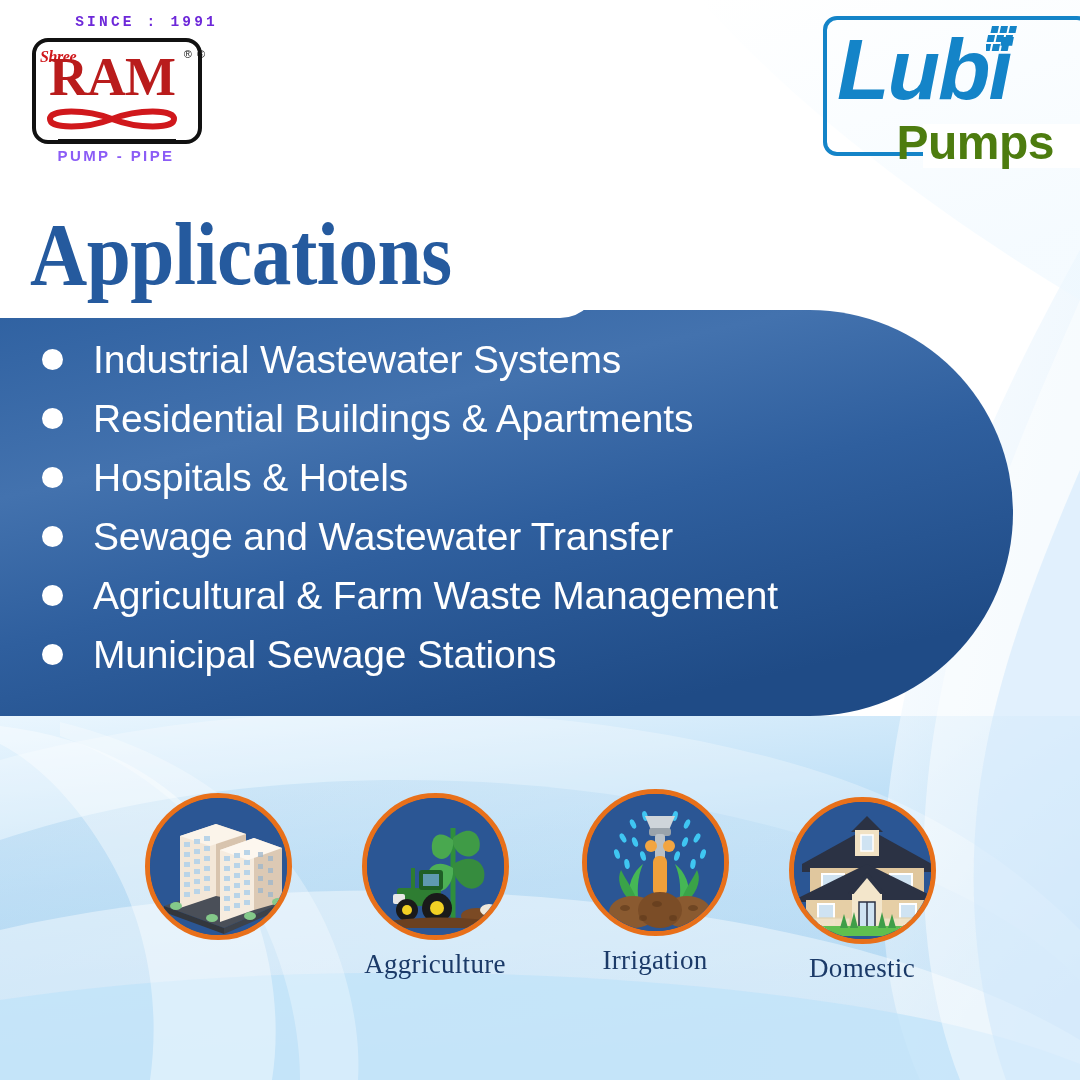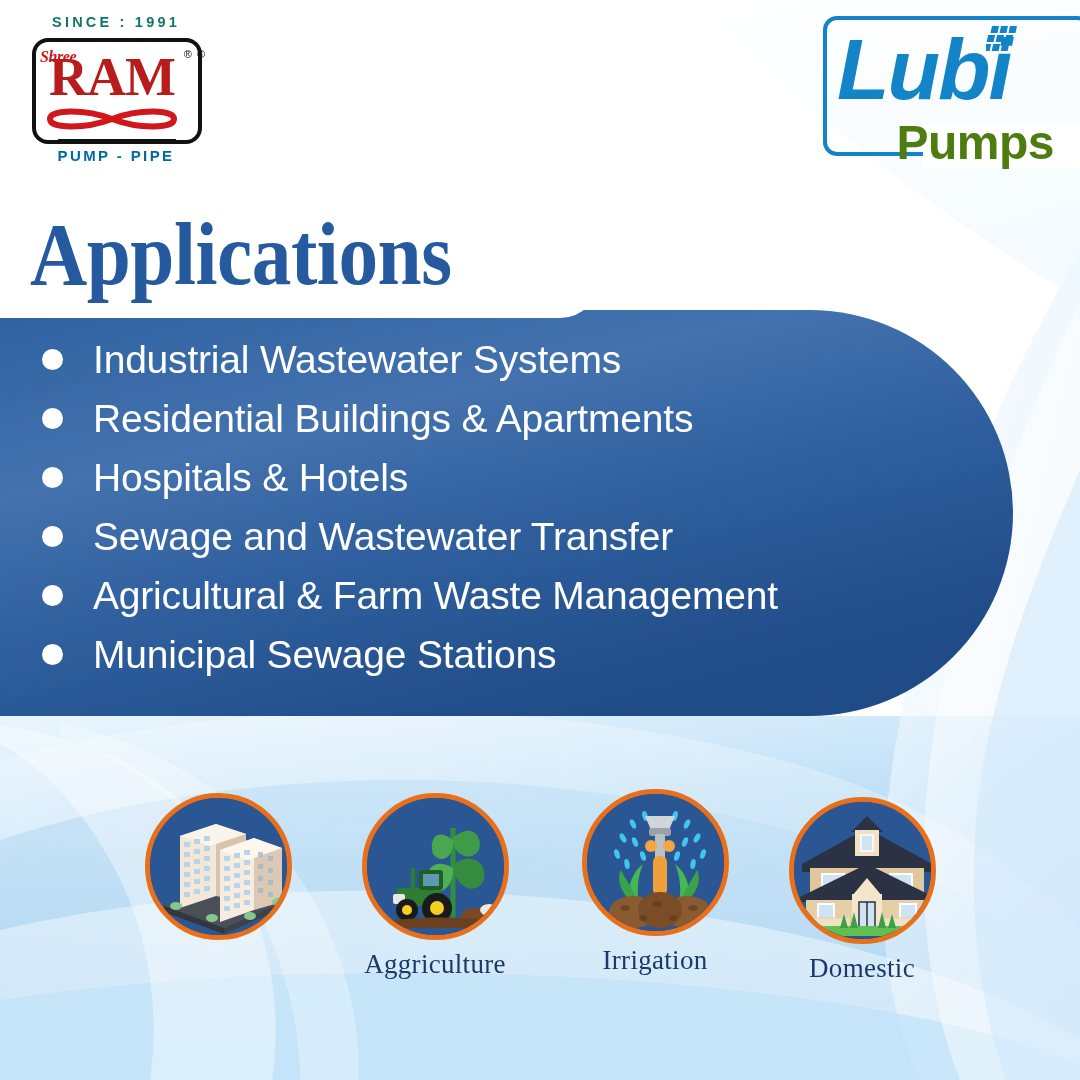--- a/index.html
+++ b/index.html
@@ -20,23 +20,23 @@
   .bg-svg{ position:absolute; left:0; top:0; width:1080px; height:1080px; }
 
   
   .logo-ram{
     position:absolute; left:14px; top:14px;
     width:204px; height:152px;
     z-index:40;
   }
   .ram-since{
     position:absolute; left:0; top:0; width:204px;
-    text-align:center;
+    text-align:right;
     font-size:14.5px; font-weight:bold; letter-spacing:3.2px;
-    color:#0f766e; font-family:Liberation Sans, sans-serif;
+    color:#6d28d9; font-family:Liberation Mono, monospace;
   }
   .ram-box{
     position:absolute; left:18px; top:24px;
     width:170px; height:106px;
     border:4px solid #111; border-radius:16px;
     background:#fff;
   }
   .ram-shree{
     position:absolute; left:26px; top:34px;
     font-size:16px; font-weight:bold; color:#d0181c;
@@ -55,21 +55,21 @@
     font-size:11px; color:#111; letter-spacing:1px;
   }
   .ram-loop{
     position:absolute; left:32px; top:92px;
     width:132px; height:26px;
   }
   .ram-pumppipe{
     position:absolute; left:0; bottom:2px; width:204px;
     text-align:center;
     font-size:15px; font-weight:bold; letter-spacing:2.4px;
-    color:#0369a1;
+    color:#8b5cf6;
     margin-top:36px;
   }
   .ram-bar{
     position:absolute; left:44px; bottom:22px; width:118px; height:5px;
     background:#111;
   }
 
   .logo-lubi{
     position:absolute; right:18px; top:16px;
     width:239px; height:152px;

